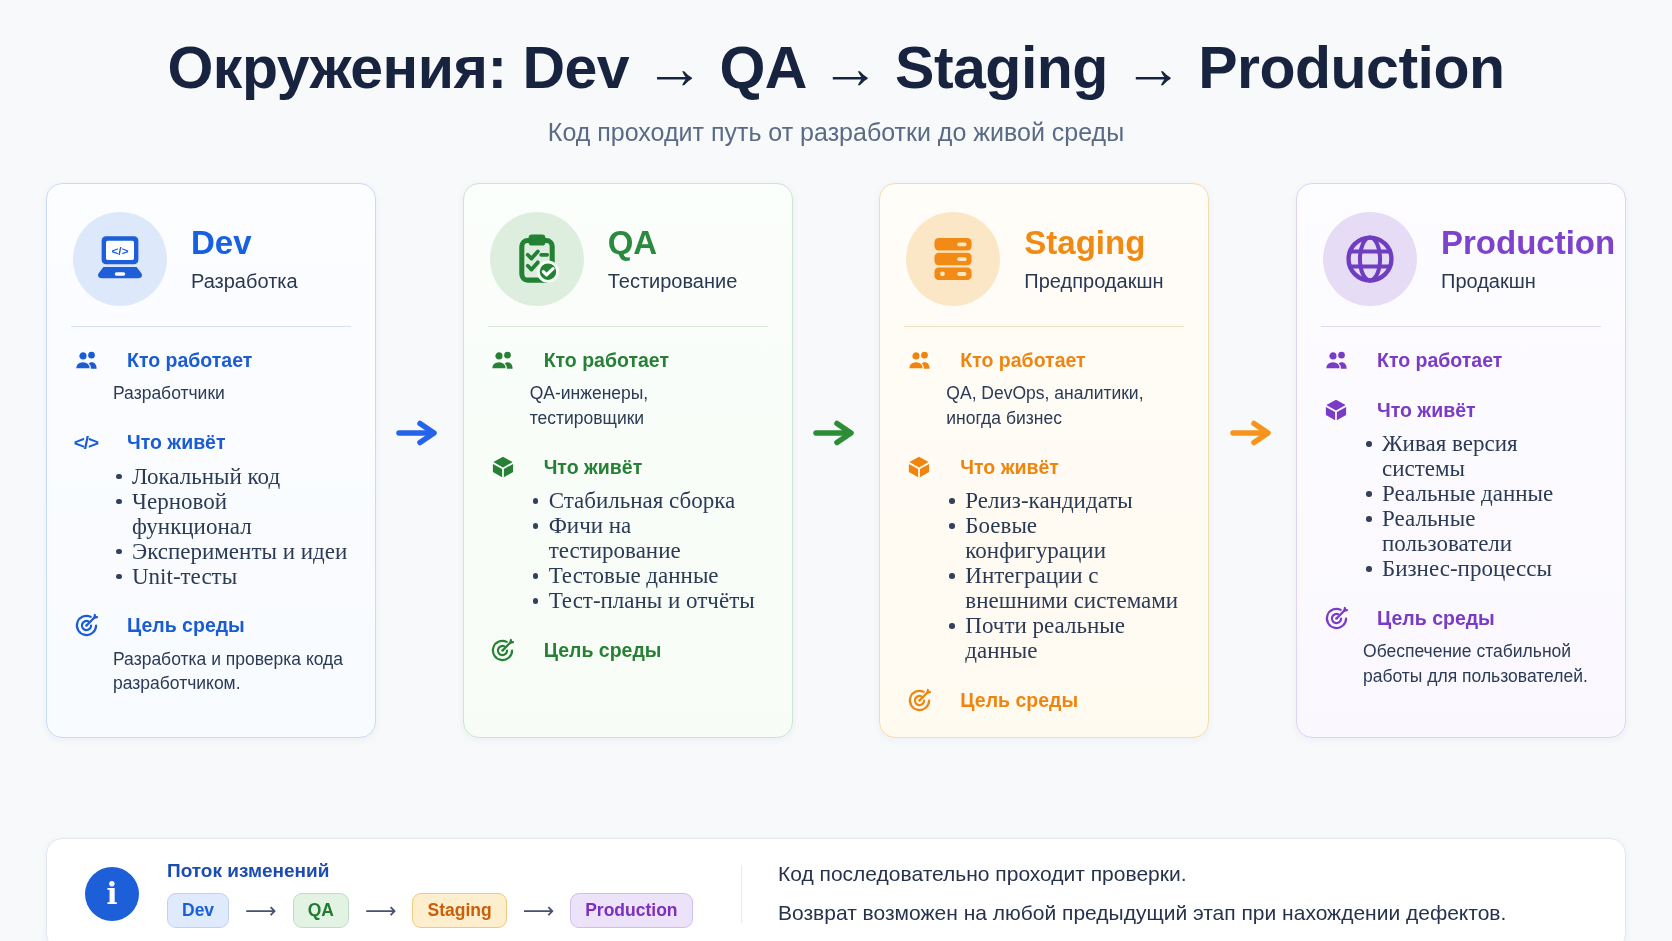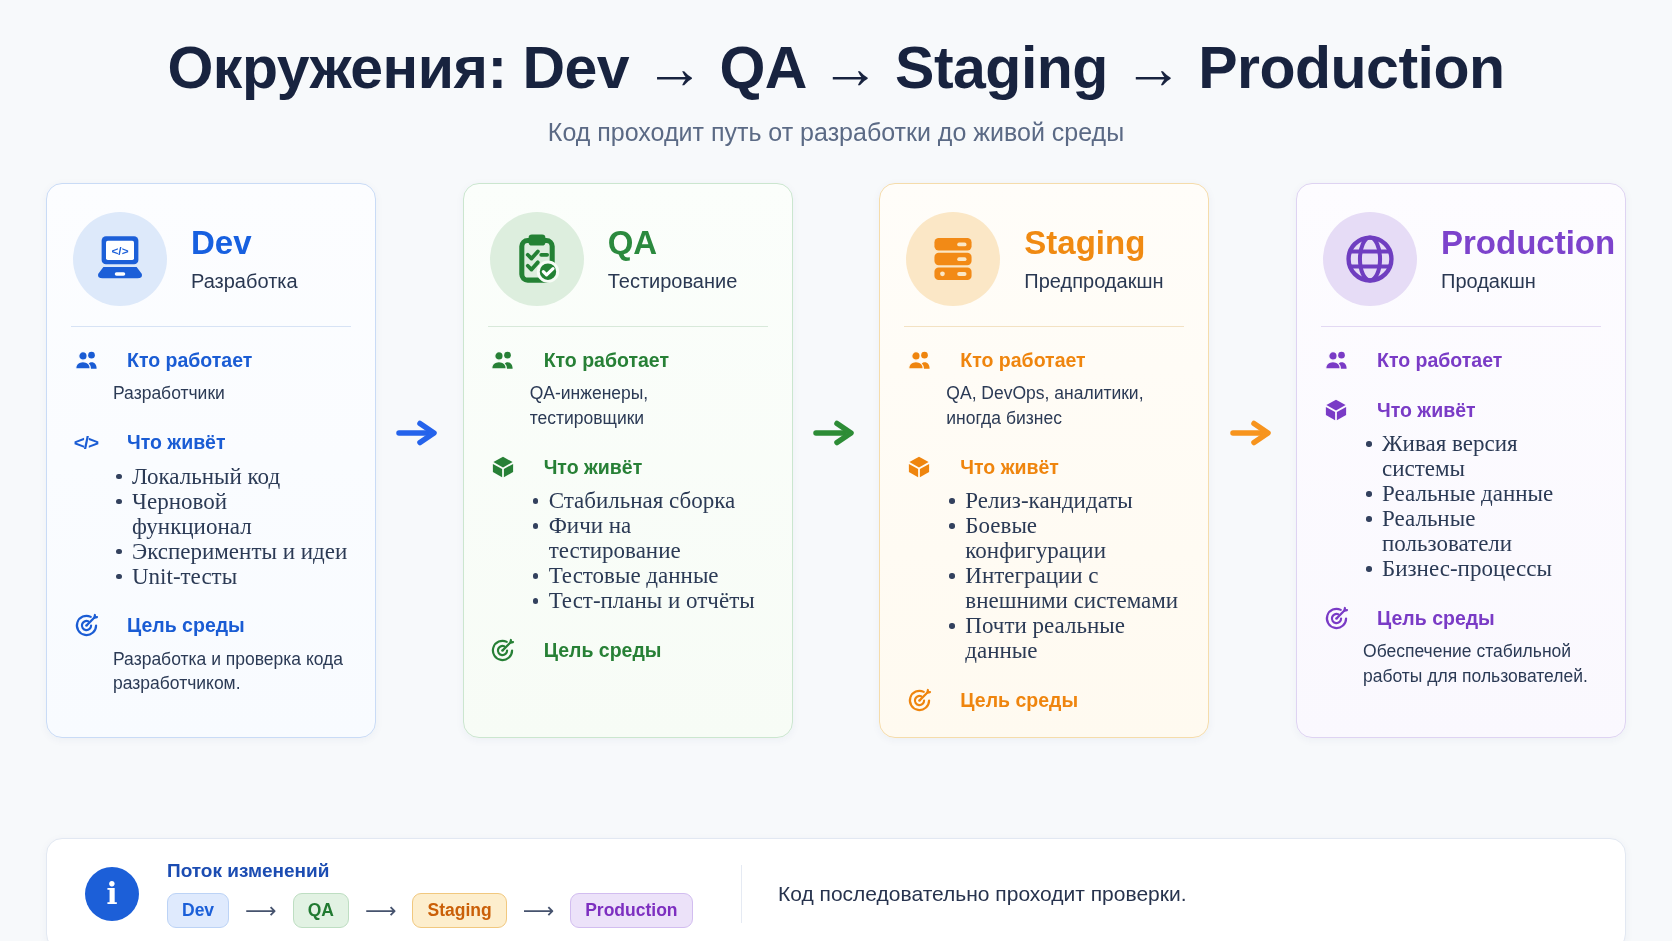--- a/index.html
+++ b/index.html
@@ -411,16 +411,17 @@
         <span class="badge b-qa">QA</span>
         <span class="badge-arrow">⟶</span>
         <span class="badge b-staging">Staging</span>
         <span class="badge-arrow">⟶</span>
         <span class="badge b-production">Production</span>
       </div>
     </div>
     <div class="flow-sep"></div>
     <div class="flow-notes">
       <p>Код последовательно проходит проверки.</p>
+      <p>Возврат возможен на любой предыдущий этап при нахождении дефектов.</p>
     </div>
   </div>
 
 </div>
 
 </body></html>

